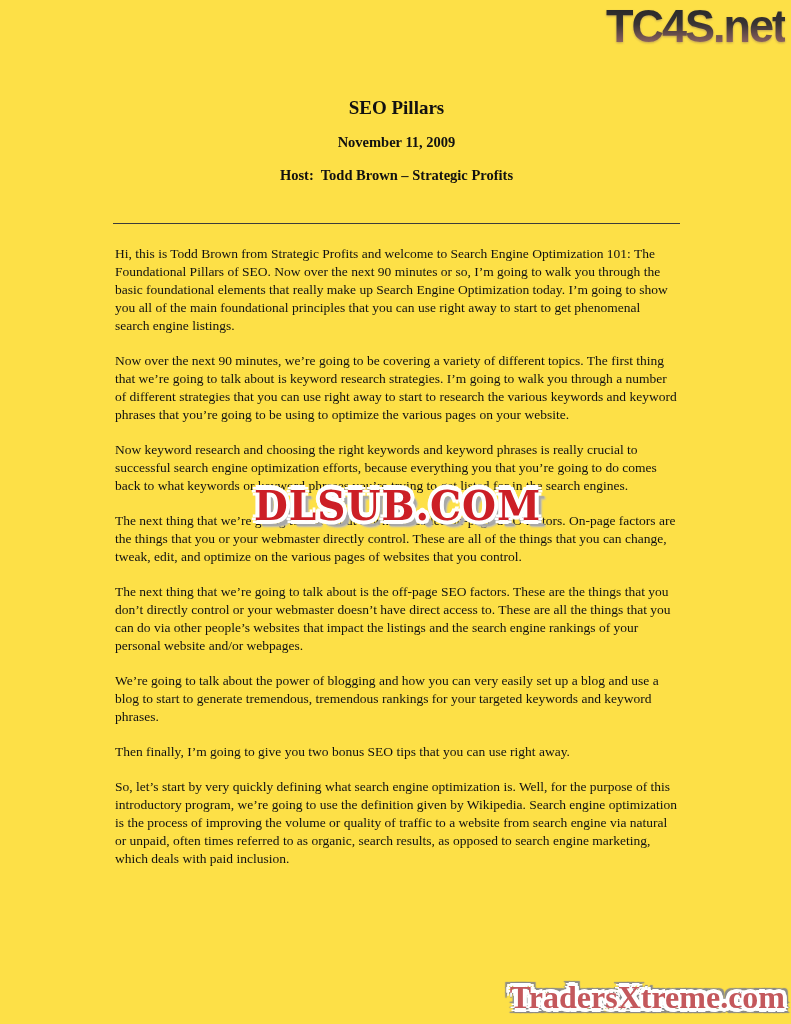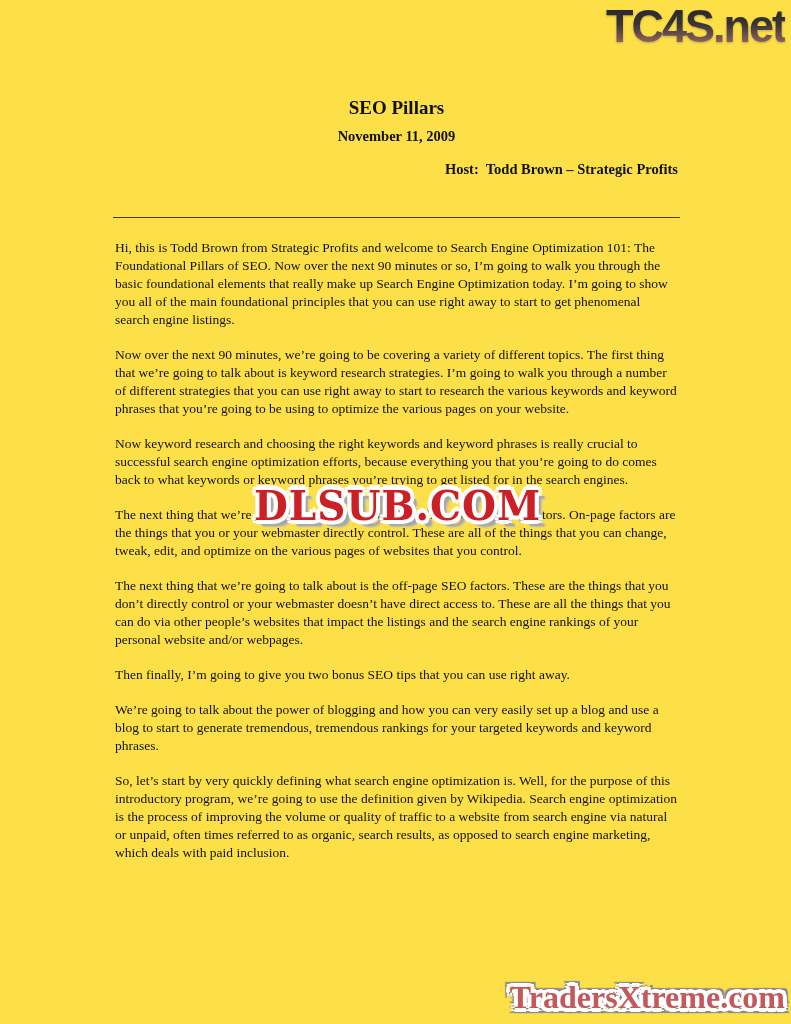--- a/index.html
+++ b/index.html
@@ -39,31 +39,30 @@
     width: 563px;
   }
   .heading-block { padding-top: 90px; text-align: center; }
   .doc-title {
     margin: 0;
     font-size: 19px;
     font-weight: bold;
     line-height: 1.15;
   }
   .doc-date {
-    margin: 8px;
+    margin: 14px;
     font-size: 14.5px;
     font-weight: bold;
     line-height: 1.25;
   }
   .doc-host {
     margin: 16px 0 0 0;
     font-size: 14.5px;
     font-weight: bold;
     white-space: pre-wrap;
-    text-align: right;
   }
   .rule {
     border: none;
     border-top: 1px solid #3b3b3b;
     margin: 39px 0 0 -2px;
     width: 567px;
   }
   .body-text { margin-top: 21px; }
   .body-text p {
     margin: 12px 0 17px 0;
@@ -129,22 +128,22 @@
     </div>
 
     <hr class="rule">
 
     <div class="body-text">
       <p>Hi, this is Todd Brown from Strategic Profits and welcome to Search Engine Optimization 101: The Foundational Pillars of SEO. Now over the next 90 minutes or so, I’m going to walk you through the basic foundational elements that really make up Search Engine Optimization today. I’m going to show you all of the main foundational principles that you can use right away to start to get phenomenal search engine listings.</p>
       <p>Now over the next 90 minutes, we’re going to be covering a variety of different topics. The first thing that we’re going to talk about is keyword research strategies. I’m going to walk you through a number of different strategies that you can use right away to start to research the various keywords and keyword phrases that you’re going to be using to optimize the various pages on your website.</p>
       <p>Now keyword research and choosing the right keywords and keyword phrases is really crucial to successful search engine optimization efforts, because everything you that you’re going to do comes back to what keywords or keyword phrases you’re trying to get listed for in the search engines.</p>
       <p>The next thing that we’re going to talk about is what is called on-page SEO factors. On-page factors are the things that you or your webmaster directly control. These are all of the things that you can change, tweak, edit, and optimize on the various pages of websites that you control.</p>
       <p>The next thing that we’re going to talk about is the off-page SEO factors. These are the things that you don’t directly control or your webmaster doesn’t have direct access to. These are all the things that you can do via other people’s websites that impact the listings and the search engine rankings of your personal website and/or webpages.</p>
+      <p>We’re going to talk about the power of blogging and how you can very easily set up a blog and use a blog to start to generate tremendous, tremendous rankings for your targeted keywords and keyword phrases.</p>
       <p>Then finally, I’m going to give you two bonus SEO tips that you can use right away.</p>
-      <p>We’re going to talk about the power of blogging and how you can very easily set up a blog and use a blog to start to generate tremendous, tremendous rankings for your targeted keywords and keyword phrases.</p>
       <p>So, let’s start by very quickly defining what search engine optimization is. Well, for the purpose of this introductory program, we’re going to use the definition given by Wikipedia. Search engine optimization is the process of improving the volume or quality of traffic to a website from search engine via natural or unpaid, often times referred to as organic, search results, as opposed to search engine marketing, which deals with paid inclusion.</p>
     </div>
   </div>
 
   <div class="overlay-center">DLSUB.COM</div>
 
   <div class="logo-bottom">TradersXtreme.com</div>
 
 </div>
 

